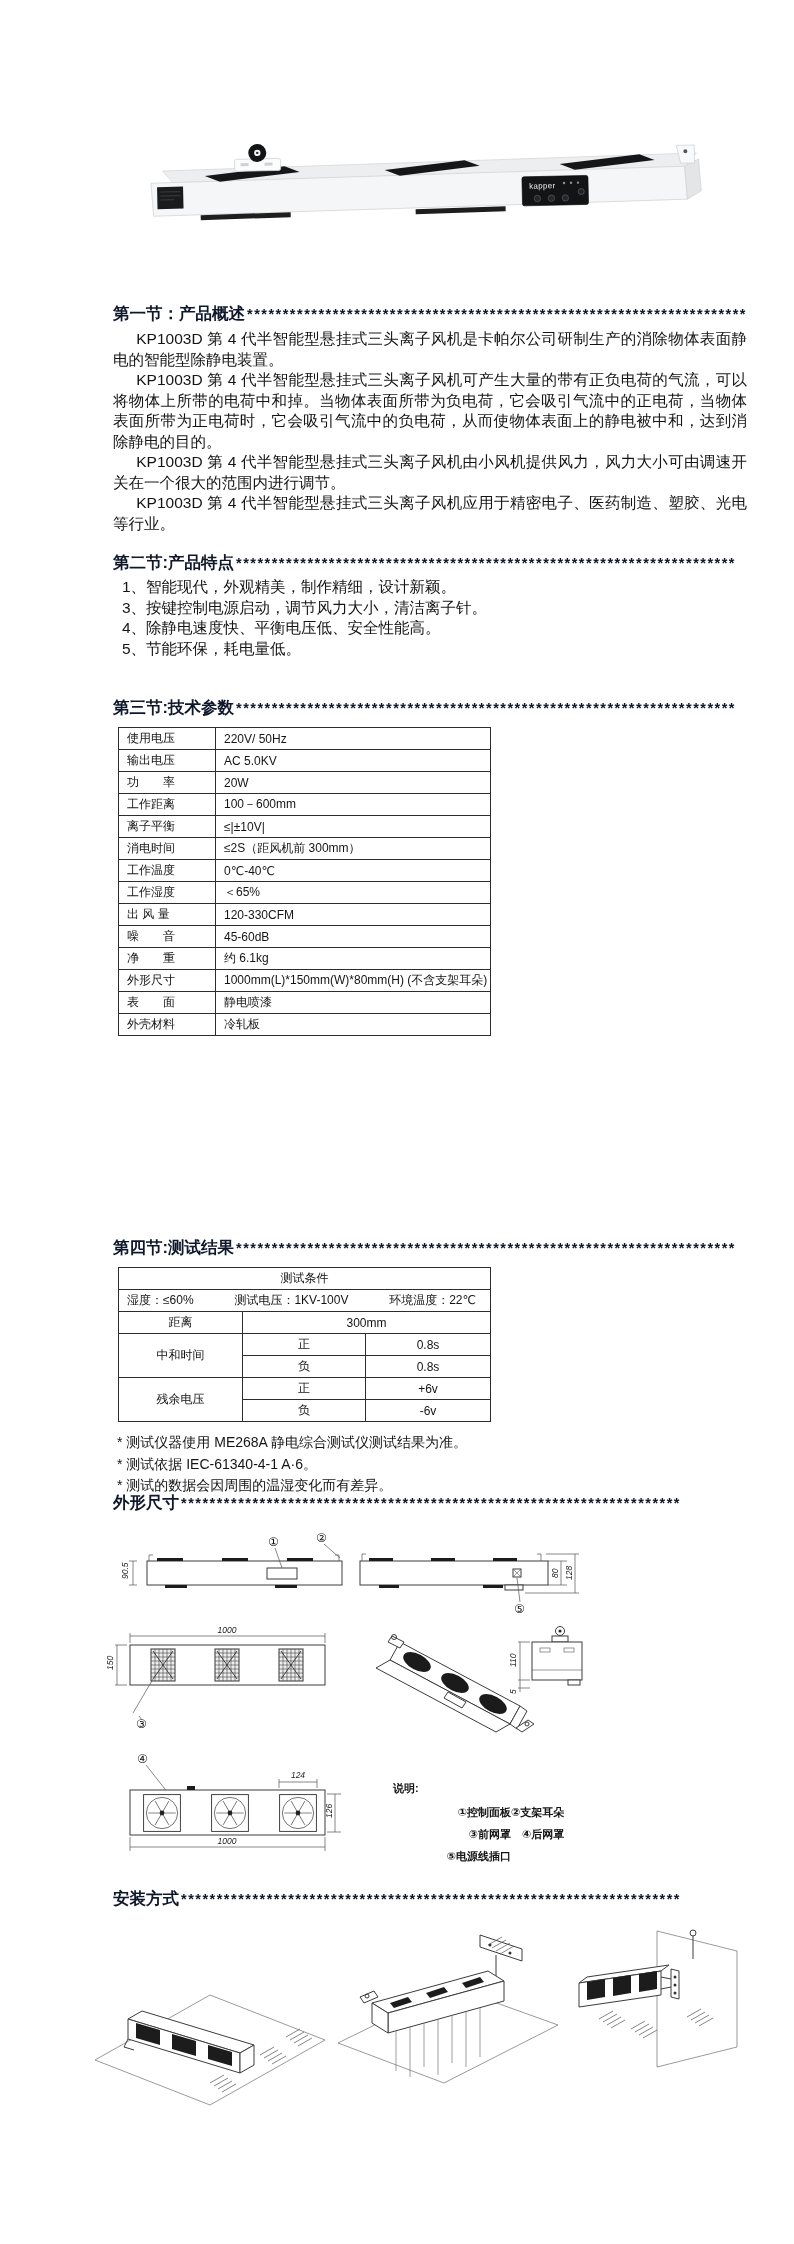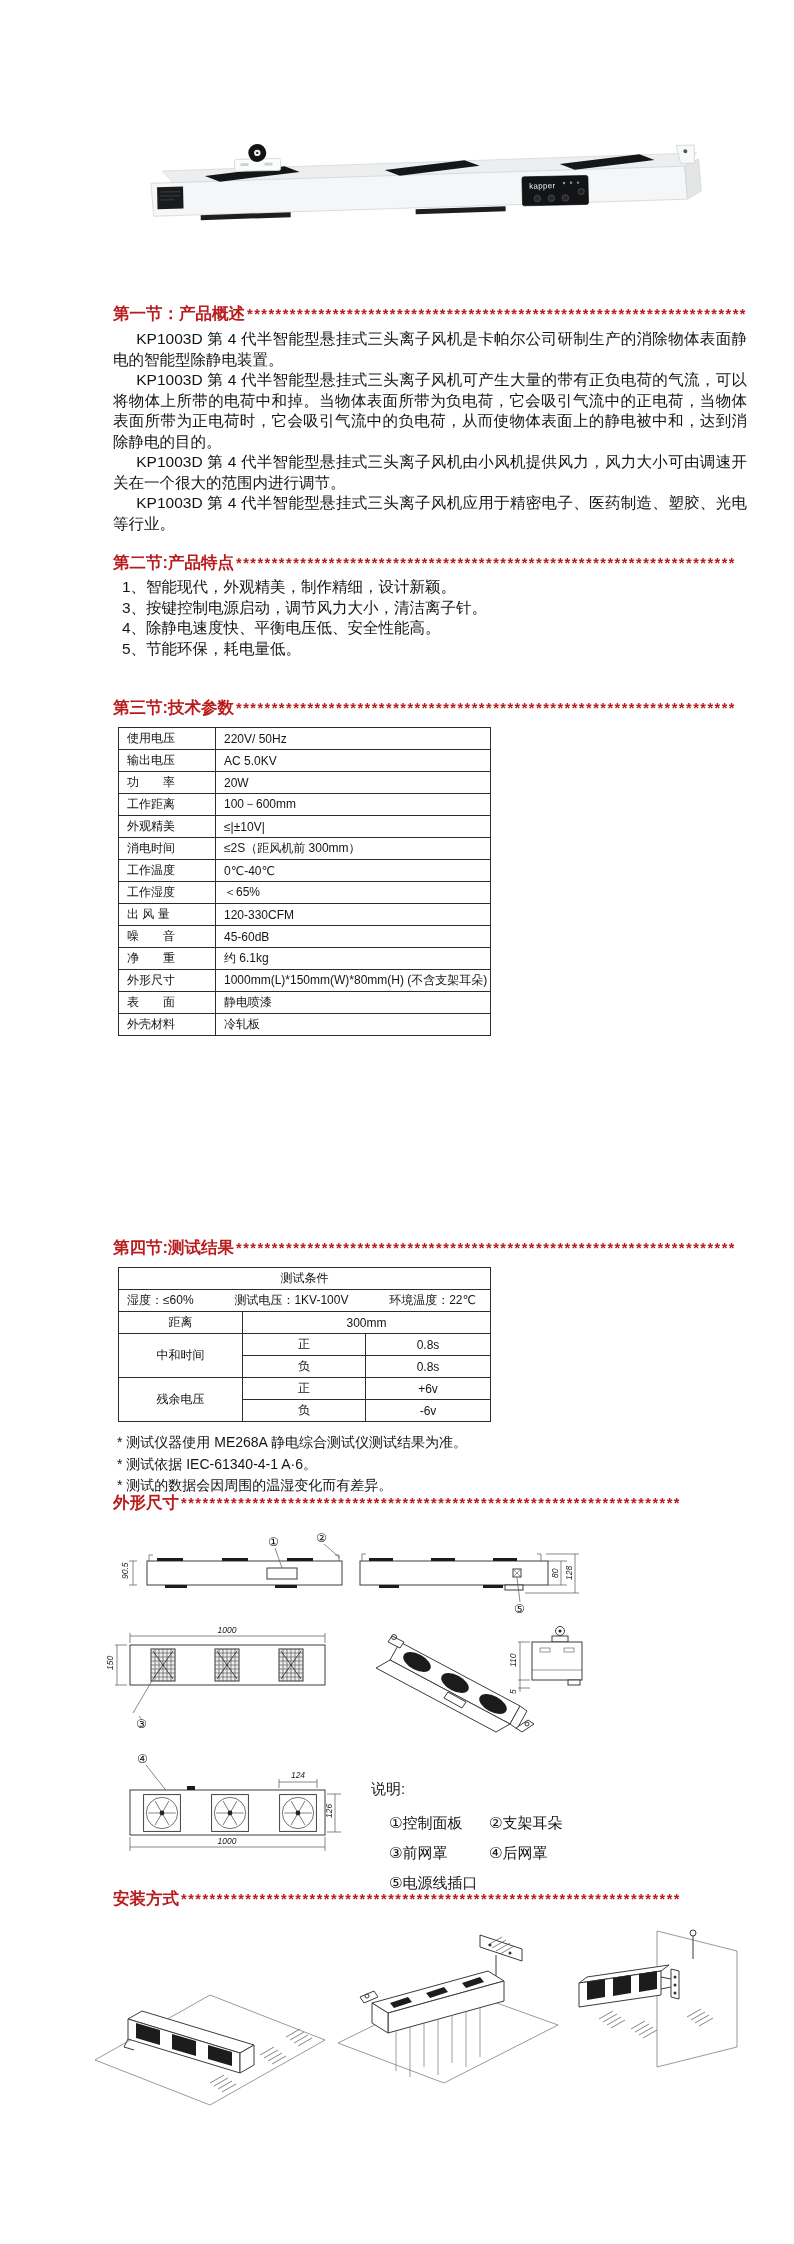--- a/index.html
+++ b/index.html
@@ -1,32 +1,32 @@
 <!DOCTYPE html>
 <html><head>
 <meta charset="utf-8">
 <style>
   html,body{margin:0;padding:0;background:#ffffff;}
   .page{position:relative;width:794px;height:2244px;background:#fff;overflow:hidden;
         font-family:"Liberation Sans","DejaVu Sans",sans-serif;color:#141414;}
   .sec{position:absolute;left:113px;width:634px;}
   .hline{display:flex;align-items:baseline;white-space:nowrap;overflow:hidden;
-         font-weight:bold;font-size:16.5px;color:#b91c1c;}
+         font-weight:bold;font-size:16.5px;color:#0f172a;}
   .hline .stars{font-size:14.5px;letter-spacing:1.5px;margin-left:2px;font-weight:bold;}
   .bodytext{font-size:15.5px;line-height:20.5px;text-align:justify;margin-top:4px;}
   .bodytext p{margin:0;text-indent:1.5em;}
   .feat{font-size:15.5px;line-height:20.6px;padding-left:9px;margin-top:3px;}
   table.doc{border-collapse:collapse;margin:8px 0 0 5px;table-layout:fixed;}
   table.doc td{border:1.4px solid #2c2c2c;font-size:12px;padding:1px 8px;height:19px;
                vertical-align:middle;overflow:hidden;white-space:nowrap;}
   table.doc td.c{text-align:center;padding:1px 2px;}
   .cond{display:flex;justify-content:space-between;padding:0 6px 0 0;}
   .notes{margin:10px 0 0 4px;font-size:14px;line-height:21.5px;}
-  .legend{position:absolute;left:258px;top:286px;font-size:15px;font-weight:400;line-height:21px;}
-  .lg-grid{display:grid;grid-template-columns:100px auto;row-gap:9px;margin-left:18px;margin-top:13px;}
+  .legend{position:absolute;left:280px;top:286px;font-size:11px;font-weight:700;line-height:21px;}
+  .lg-grid{display:grid;grid-template-columns:100px auto;row-gap:1px;margin-left:18px;margin-top:3px;text-align:right;}
   svg{position:absolute;overflow:visible;font-family:inherit;}
   svg text{font-family:inherit;}
   .o{fill:none;stroke:#3c3c3c;stroke-width:1;}
   .ow{fill:#fff;stroke:#3c3c3c;stroke-width:1;}
   .ot{fill:none;stroke:#555;stroke-width:.6;}
   .dk{fill:#1c1c1c;stroke:none;}
   .dim{stroke:#555;stroke-width:.7;fill:none;}
   text.d{font-size:8.5px;fill:#222;font-style:italic;}
   text.co{font-size:12px;fill:#111;}
 </style>
@@ -148,21 +148,21 @@
           </tr>
       <tr>
             <td>功　　率</td>
             <td>20W</td>
           </tr>
       <tr>
             <td>工作距离</td>
             <td>100－600mm</td>
           </tr>
       <tr>
-            <td>外观精美</td>
+            <td>离子平衡</td>
             <td>≤|±10V|</td>
           </tr>
       <tr>
             <td>消电时间</td>
             <td>≤2S（距风机前 300mm）</td>
           </tr>
       <tr>
             <td>工作温度</td>
             <td>0℃-40℃</td>
           </tr>

